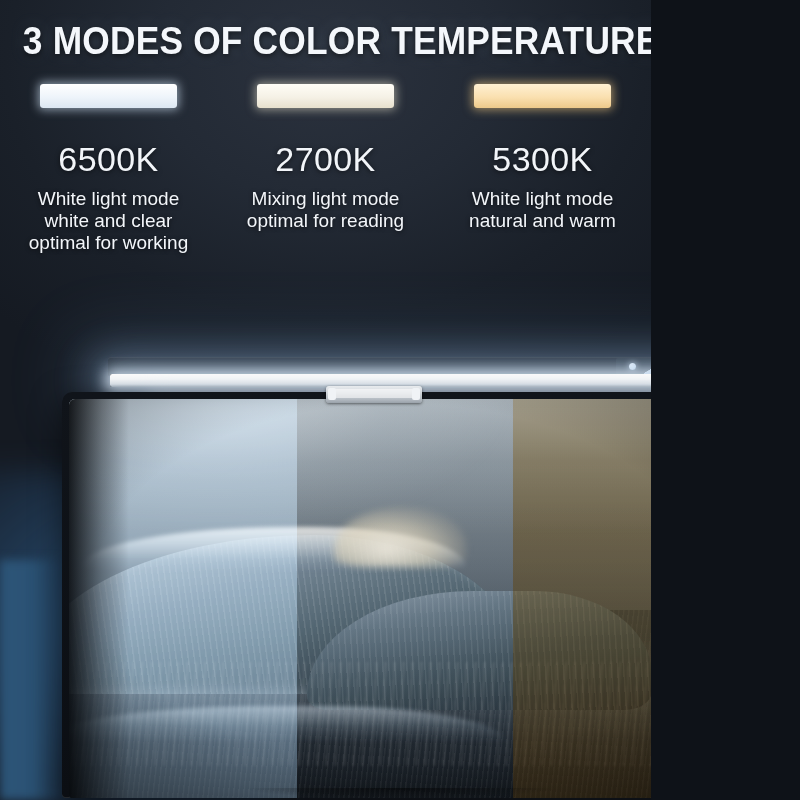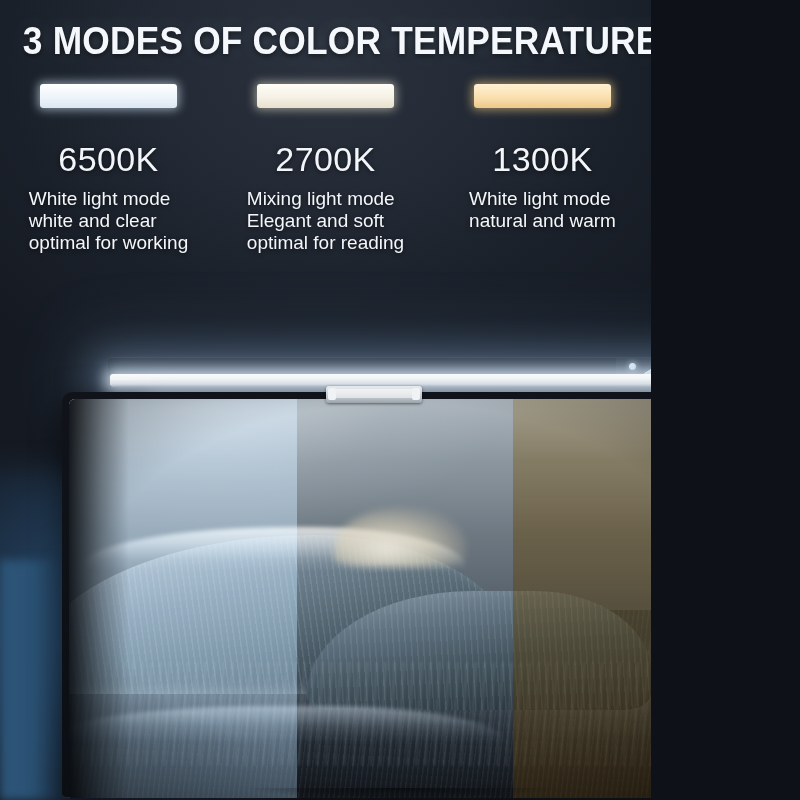--- a/index.html
+++ b/index.html
@@ -104,20 +104,21 @@
     color: #f2f5f9;
     letter-spacing: 0.4px;
     text-shadow: 0 1px 5px rgba(0,0,0,0.6);
   }
 
   .desc {
     margin-top: 9px;
     font-size: 19px;
     line-height: 1.17;
     color: #f3f6fa;
+    text-align: center;
     text-shadow: 0 1px 4px rgba(0,0,0,0.6);
     white-space: nowrap;
   }
   .desc span { display: block; }
 
   
   .lamp {
     position: absolute;
     left: 108px;
     top: 357px;
@@ -398,31 +399,30 @@
     </div>
 
     <div class="mode">
       <div class="swatch-wrap">
         <div class="swatch-glow" style="background: radial-gradient(ellipse at 50% 50%, rgba(216,207,182,0.50) 0%, rgba(180,170,145,0.20) 55%, rgba(0,0,0,0) 80%);"></div>
         <div class="swatch" style="background: linear-gradient(180deg,#fffdf6 0%,#f5f1e6 55%,#e7e0cd 100%); box-shadow: 0 0 10px 2px rgba(235,228,205,0.55);"></div>
       </div>
       <div class="kelvin">2700K</div>
       <div class="desc">
         <span>Mixing light mode</span>
-        <span>Elegant and soft</span>
         <span>optimal for reading</span>
       </div>
     </div>
 
     <div class="mode">
       <div class="swatch-wrap">
         <div class="swatch-glow" style="background: radial-gradient(ellipse at 50% 50%, rgba(217,168,88,0.55) 0%, rgba(180,130,55,0.22) 55%, rgba(0,0,0,0) 80%);"></div>
         <div class="swatch" style="background: linear-gradient(180deg,#fff0d2 0%,#fae0b0 55%,#edc98a 100%); box-shadow: 0 0 10px 2px rgba(240,200,130,0.6);"></div>
       </div>
-      <div class="kelvin">1300K</div>
+      <div class="kelvin">5300K</div>
       <div class="desc">
         <span>White light mode</span>
         <span>natural and warm</span>
       </div>
     </div>
 
   </div>
 
   <div class="lamp">
     <div class="lamp-body"></div>

